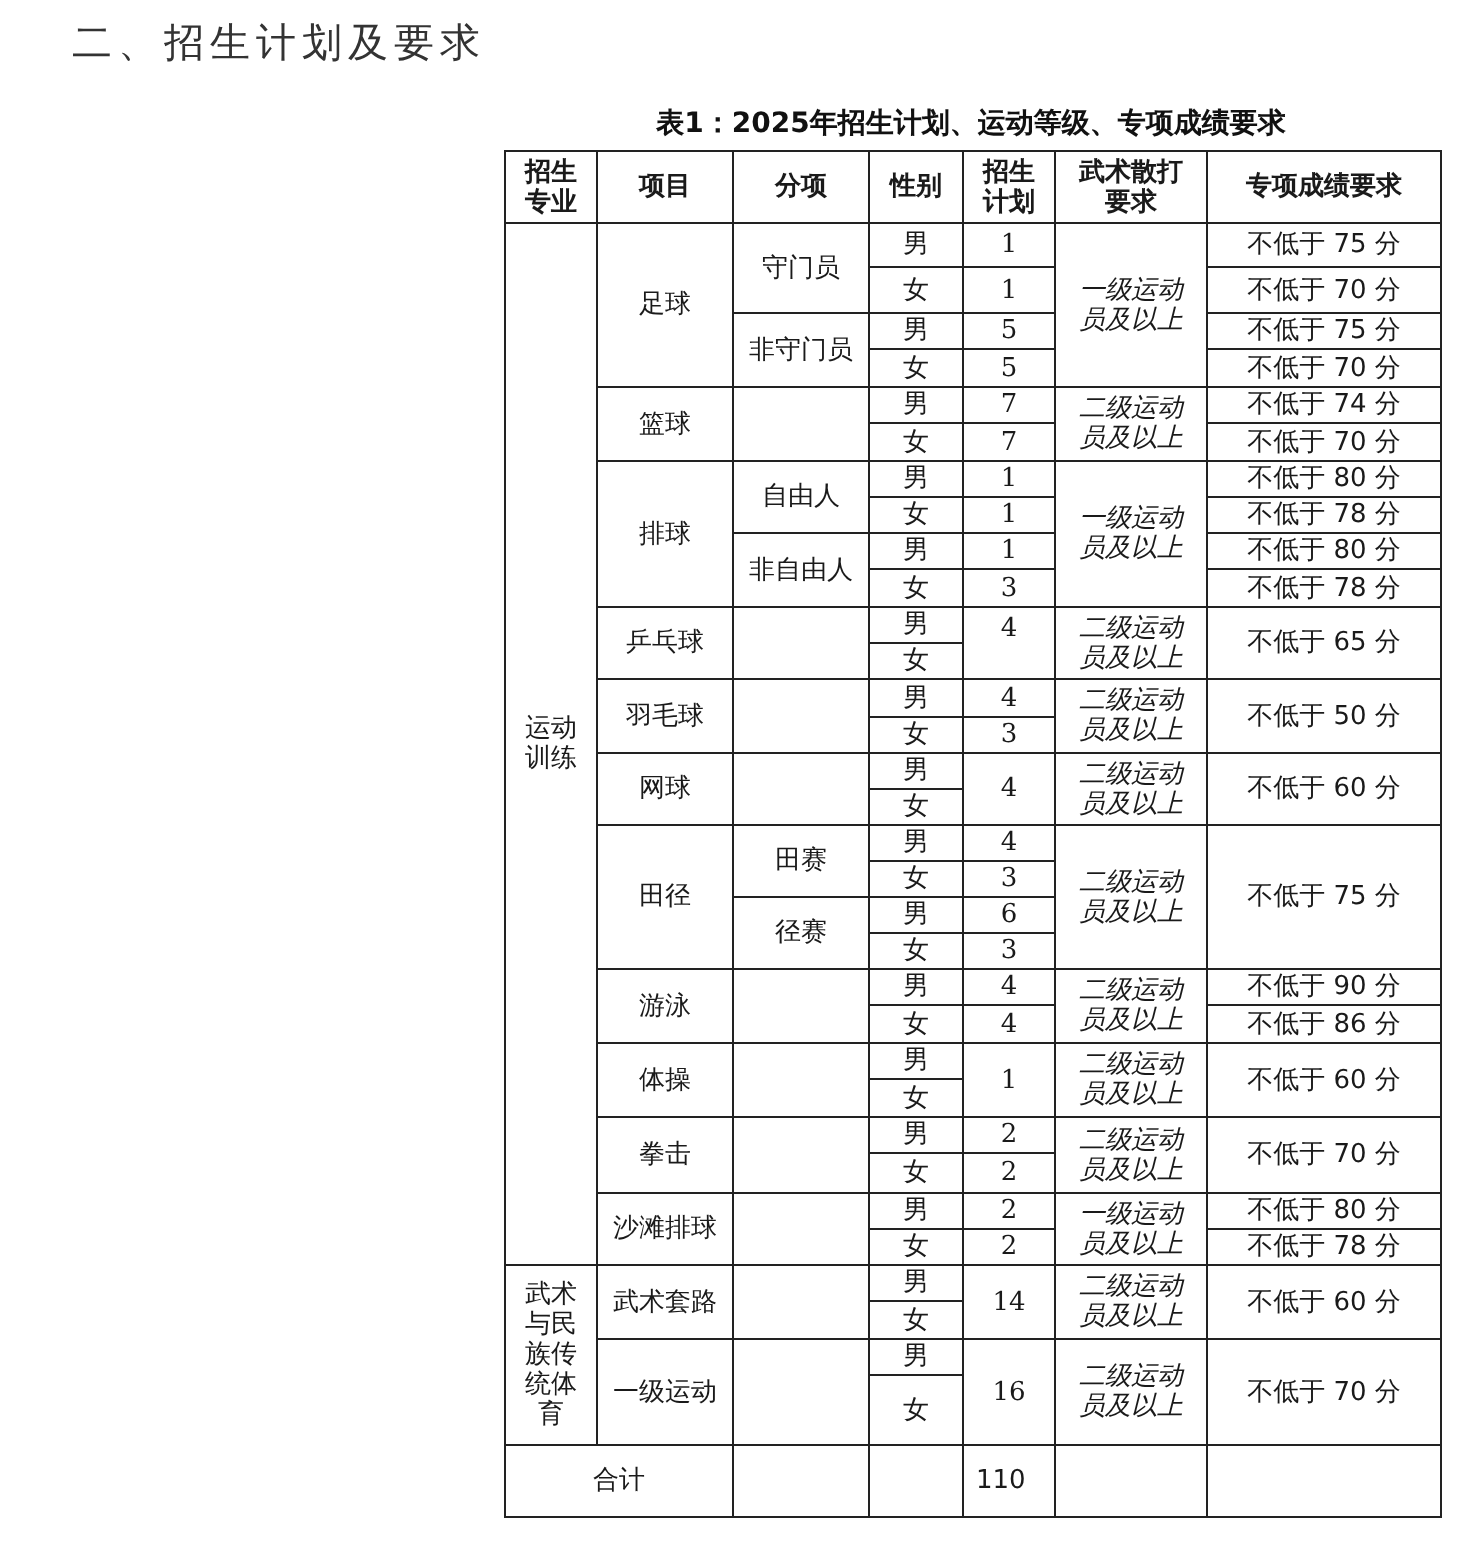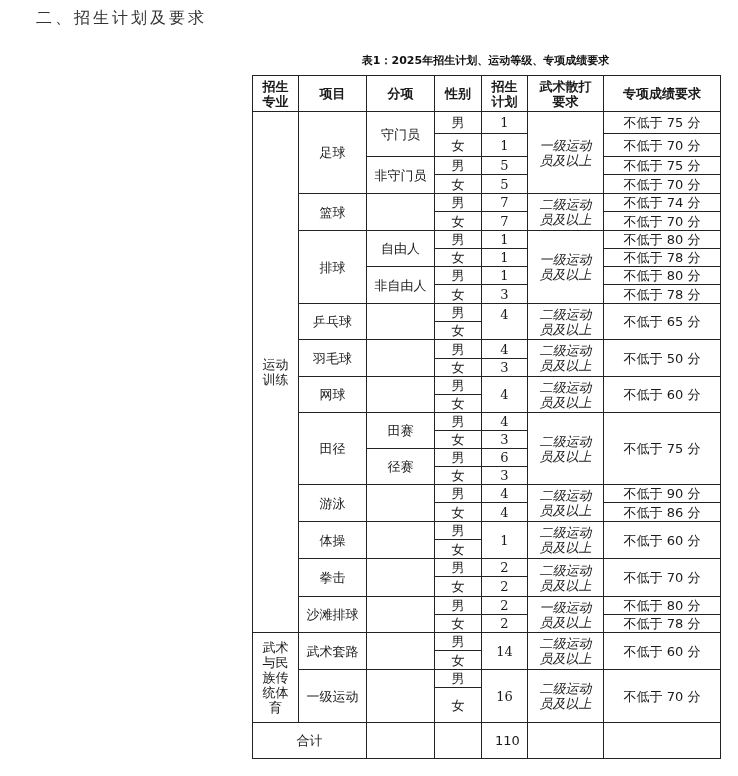--- a/index.html
+++ b/index.html
@@ -1,21 +1,21 @@
 <!DOCTYPE html>
 <html><head>
 <meta charset="utf-8">
 <style>
   html, body { margin:0; padding:0; background:#ffffff; }
   body { width:738px; height:776px; position:relative; overflow:hidden;
          font-family:"DejaVu Sans", sans-serif; color:#1a1a1a; }
-  .section-heading { position:absolute; left:36px; top:8px; font-size:16px;
+  .section-heading { position:absolute; left:36px; top:8px; font-size:20px;
          font-family:"DejaVu Serif", serif; letter-spacing:3px; color:#333; }
   .caption { position:absolute; left:252px; top:53px; width:467px; text-align:center;
-         font-size:11px; font-weight:bold; color:#111; }
+         font-size:14px; font-weight:bold; color:#111; }
   table.plan { position:absolute; left:252px; top:75px; border-collapse:collapse;
          table-layout:fixed; width:468px; }
   table.plan td, table.plan th { border:1px solid #222; padding:0; text-align:center;
          vertical-align:middle; font-size:13px; line-height:15px; overflow:hidden; }
   table.plan th { font-weight:bold; font-size:13px; line-height:15px; }
   .num { font-family:"DejaVu Serif", serif; font-size:11px; }
   .req { font-size:12.5px; line-height:16px;font-style:italic; }
   .score { font-size:12.5px;margin-top:16px; }
   .total-label { font-weight:normal; font-size:14px; }
   .total-num { font-size:15px; }
@@ -249,18 +249,18 @@
     <td rowspan="2" class="score">不低于 70 分</td>
   </tr>
   <tr style="height:35px">
     <td>女</td>
   </tr>
 
   <tr style="height:36px">
     <td colspan="2" class="total-label">合计</td>
     <td></td>
     <td></td>
-    <td class="total-num" style="text-align:center;padding-left:6px">110</td>
+    <td class="total-num" style="text-align:left;padding-left:6px">110</td>
     <td></td>
     <td></td>
   </tr>
 </tbody>
   </table>
 
 </body></html>

